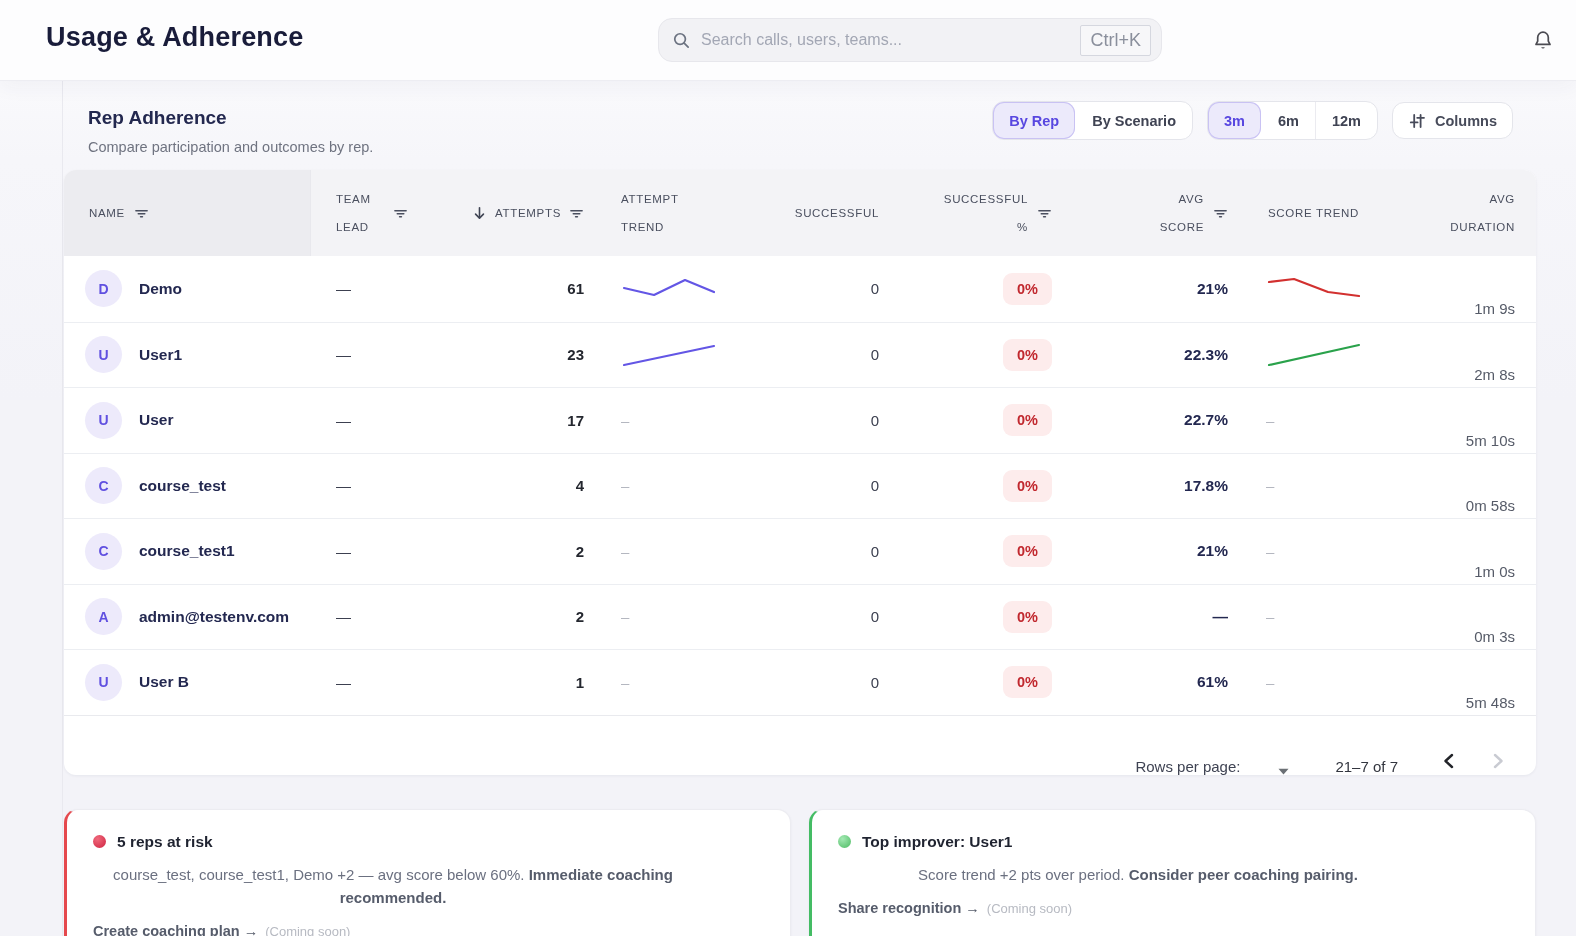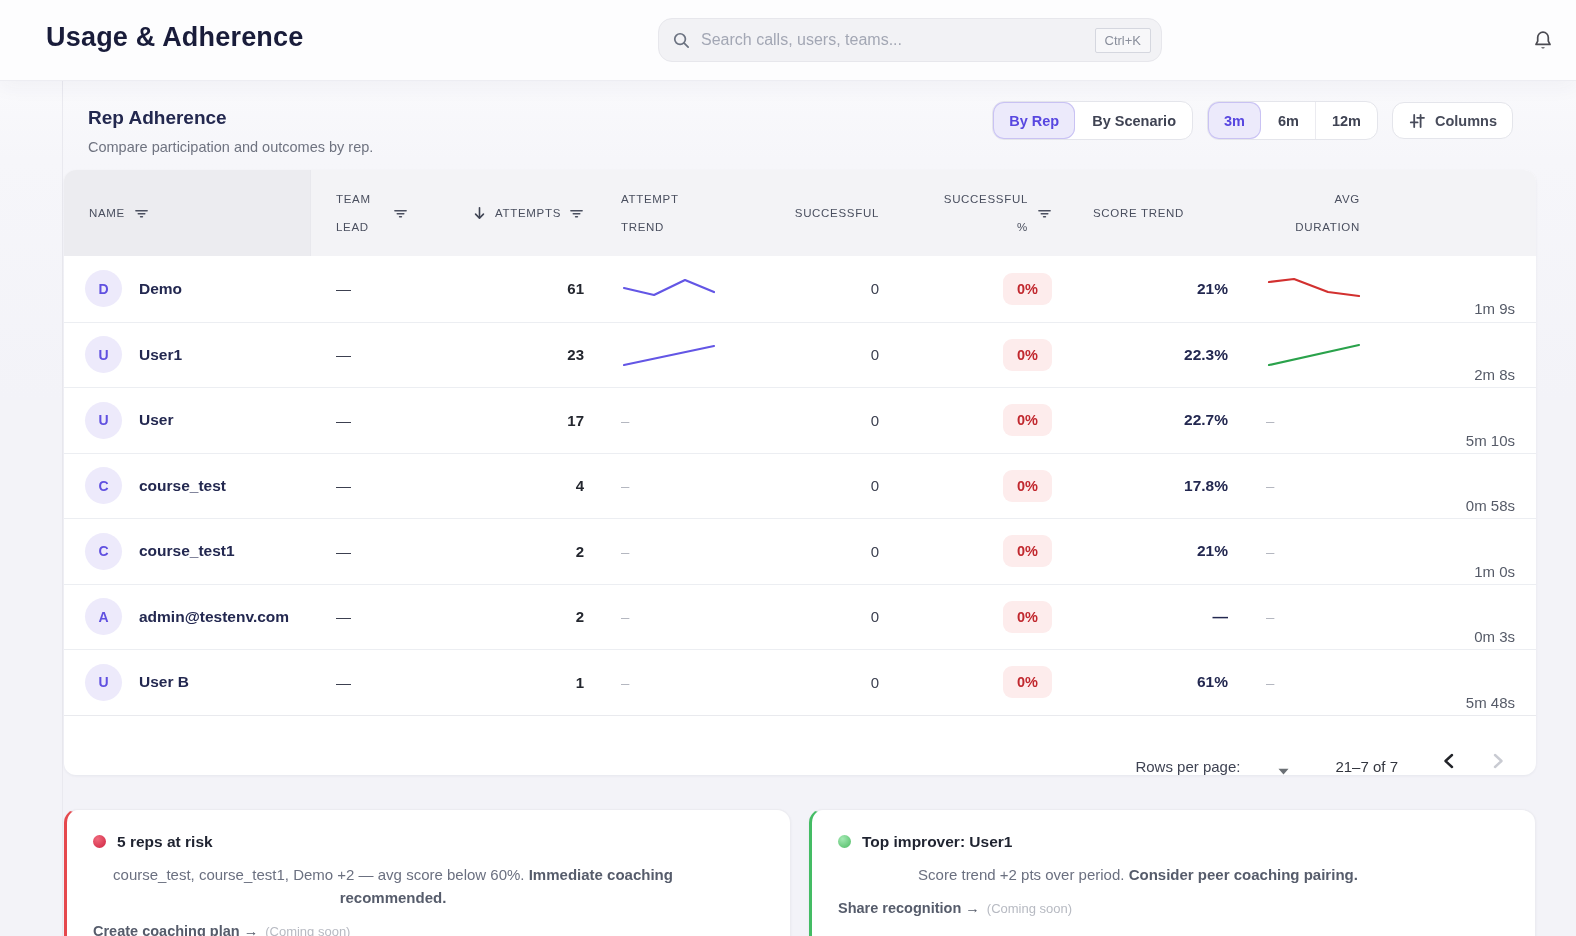--- a/index.html
+++ b/index.html
@@ -11,21 +11,21 @@
   }
   
   .topbar{position:absolute;top:0;left:0;width:1576px;height:80px;background:#fdfdfe;
           box-shadow:0 1px 0 #ededf2,0 8px 18px rgba(40,40,90,.045);z-index:5;}
   .app-title{position:absolute;left:14px;top:22px;font-size:27px;font-weight:700;color:#191c3a;letter-spacing:.2px;margin-left:32px;}
   .searchbar{position:absolute;left:658px;top:18px;width:504px;height:44px;background:#f2f2f5;
              border:1px solid #e7e7ec;border-radius:14px;display:flex;align-items:center;padding:0 10px 0 13px;gap:10px;}
   .searchbar input{flex:1;border:none;background:transparent;outline:none;font-size:16px;color:#383c4a;
                    font-family:"Liberation Sans",sans-serif;}
   .searchbar input::placeholder{color:#a3a7b4;}
-  .kbd{border:1px solid #d5d7df;border-radius:2px;padding:4px 9px;font-size:13px;color:#8a8f9c;background:#f7f7f9;white-space:nowrap;}
+  .kbd{border:1px solid #d5d7df;border-radius:2px;padding:4px 9px;font-size:18px;color:#8a8f9c;background:#f7f7f9;white-space:nowrap;}
   .bell-btn{position:absolute;right:18px;top:26px;width:30px;height:30px;border:none;background:transparent;cursor:pointer;display:flex;align-items:center;justify-content:center;}
   
   .main{position:absolute;top:80px;left:62px;right:0;bottom:0;border-left:1px solid #e9e9ef;}
   .section-head{position:relative;padding:26px 0 0 25px;}
   .section-title{font-size:19px;font-weight:700;color:#23284f;line-height:24px;}
   .section-sub{margin-top:7px;font-size:14.5px;color:#6f7380;line-height:20px;}
   .toolbar{position:absolute;top:21px;right:63px;display:flex;gap:14px;align-items:center;}
   .seg{display:flex;background:#fff;border:1px solid #e4e5eb;border-radius:12px;}
   .seg button{border:none;background:transparent;padding:0 16px;height:37px;font-size:14.5px;font-weight:700;
               color:#3f4353;cursor:pointer;font-family:"Liberation Sans",sans-serif;border-left:1px solid #ebebf0;}
@@ -205,20 +205,30 @@
       <div class="th th-successful-pct">
         <span class="lbl">SUCCESSFUL %</span>
         <span class="ficon">
           <svg width="15" height="14" viewBox="0 0 16 14" stroke="#4a4f5f" stroke-width="1.6" stroke-linecap="round">
               <line x1="2" y1="4.5" x2="14" y2="4.5"></line>
               <line x1="4.5" y1="7.8" x2="11.5" y2="7.8"></line>
               <line x1="7" y1="11" x2="9" y2="11"></line>
             </svg>
         </span>
       </div>
+      <div class="th th-avg-score">
+        <span class="lbl">AVG SCORE</span>
+        <span class="ficon">
+          <svg width="15" height="14" viewBox="0 0 16 14" stroke="#4a4f5f" stroke-width="1.6" stroke-linecap="round">
+              <line x1="2" y1="4.5" x2="14" y2="4.5"></line>
+              <line x1="4.5" y1="7.8" x2="11.5" y2="7.8"></line>
+              <line x1="7" y1="11" x2="9" y2="11"></line>
+            </svg>
+        </span>
+      </div>
       <div class="th th-score-trend">
         <span class="lbl">SCORE TREND</span>
       </div>
       <div class="th th-avg-duration">
         <span class="lbl">AVG DURATION</span>
       </div>
     </div>
 
     <div>
   <div class="tr">

